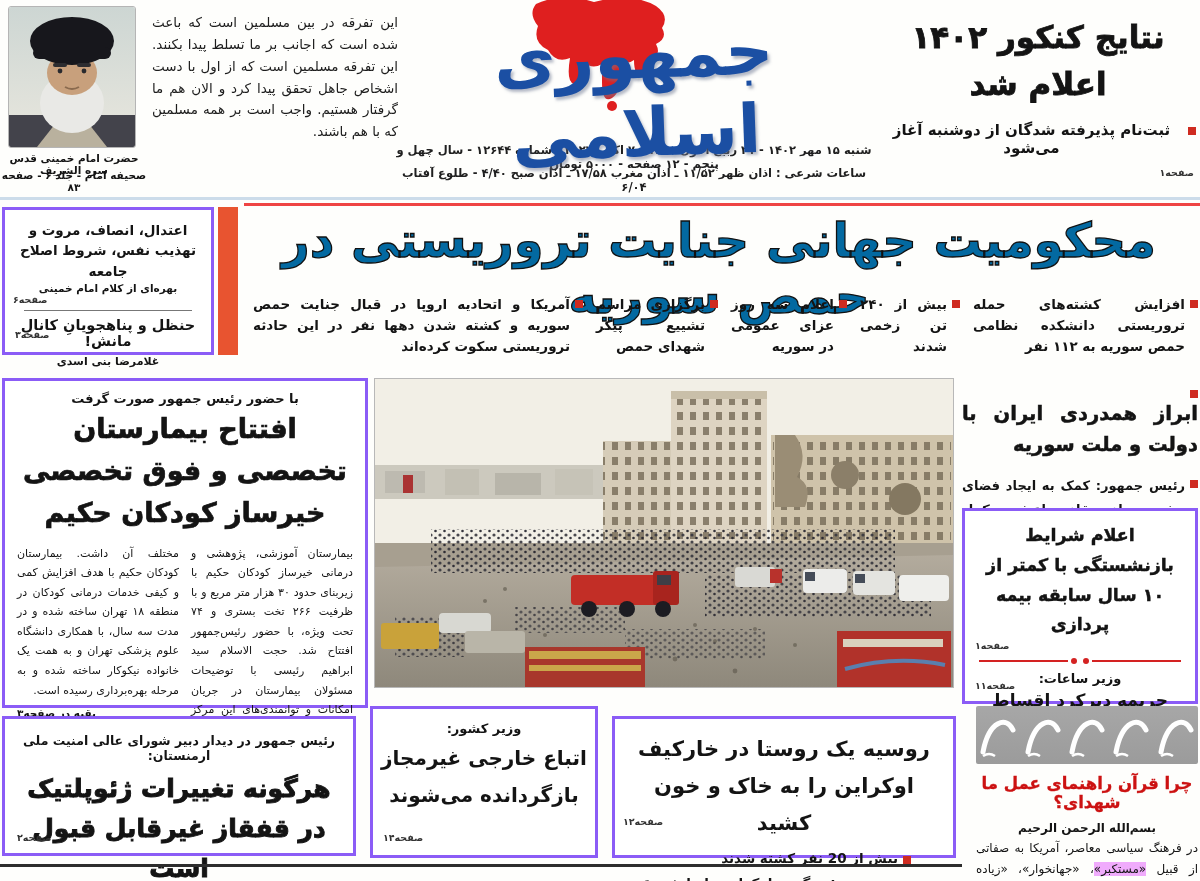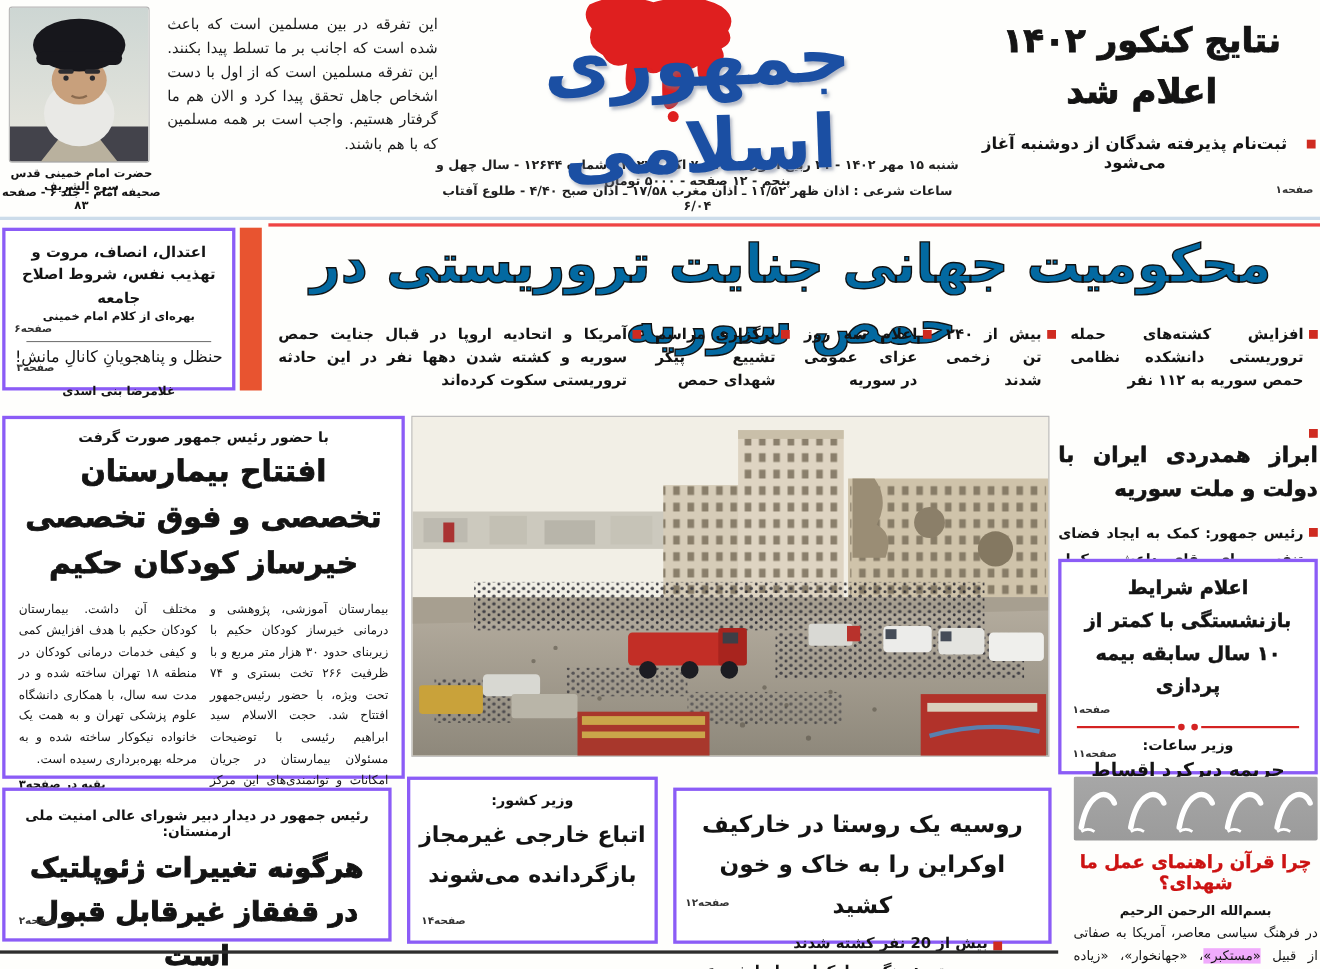--- a/index.html
+++ b/index.html
@@ -33,22 +33,22 @@
   #exam .s { display:flex; justify-content:center; font-size:15px; font-weight:bold; margin-top:14px; }
   #exam .p { text-align:right; margin-top:10px; margin-right:2px; }
   #top-rule { left:0; top:197px; width:1200px; height:3px; background:#ccdcEA; background:#ccdcea; }
 
   
   #rail { left:2px; top:207px; width:212px; height:148px; padding:10px 8px 6px; }
   #rail .t1 { font-size:13.5px; font-weight:bold; line-height:1.5; }
   #rail .s1 { font-size:10.5px; font-weight:bold; margin-top:1px; }
   #rail .p1 { text-align:left; margin-top:0; }
   #rail hr { border:none; border-top:1px solid #777; width:88%; margin:5px auto 6px; }
-  #rail .t2 { font-size:14.5px; font-weight:normal; margin-top:2px; }
-  #rail .a2 { font-size:11px; font-weight:bold; margin-top:16px; }
+  #rail .t2 { font-size:14.5px; font-weight:bold; margin-top:2px; }
+  #rail .a2 { font-size:11px; font-weight:bold; margin-top:6px; }
   #rail .p2 { position:absolute; left:10px; bottom:12px; }
   #rail-bar { left:218px; top:207px; width:20px; height:148px; background:#e85430; }
 
   
   #lead-rule { left:244px; top:203px; width:956px; height:3px; background:#ef4444; }
   #lead-hl { left:240px; top:212px; width:958px; font-size:48px; font-weight:bold; color:#0369a1; }
   #lead-bullets { left:240px; top:294px; width:958px; display:flex; gap:13px; font-size:13.5px; font-weight:bold; line-height:1.55; }
   #lead-bullets .b { display:flex; }
   #lead-bullets .b span.txt { text-align:justify; text-align-last:auto; }
   .w1{width:225px;} .w2{width:100px;} .w3{width:116px;} .w4{width:122px;} .w5{width:330px;}

